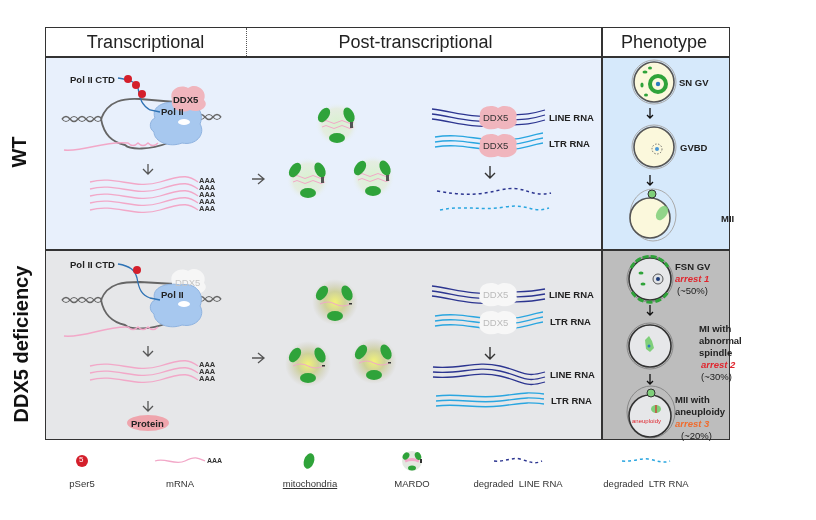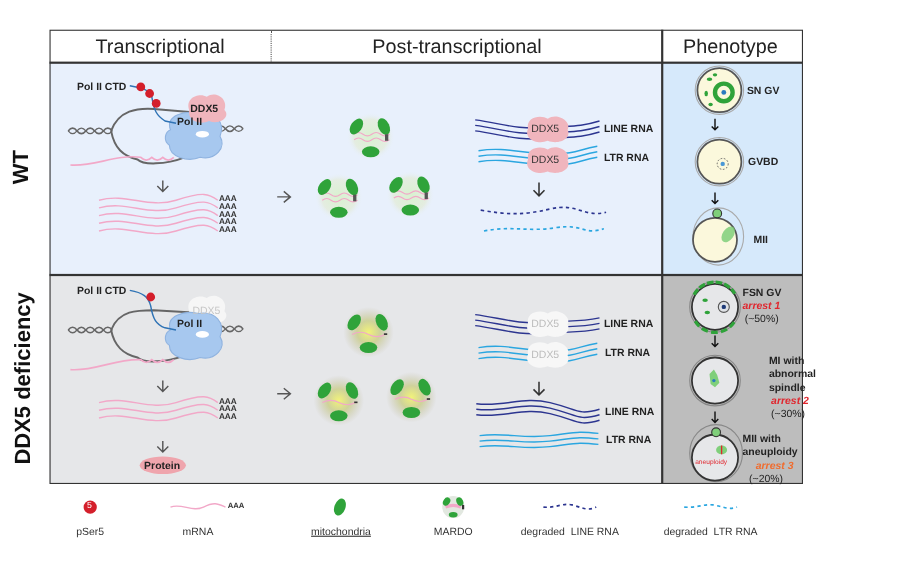--- a/index.html
+++ b/index.html
@@ -299,38 +299,38 @@
 <div class="lbl" style="left:131px;top:418px;">Protein</div>
 <div class="lbl" style="left:483px;top:289px;font-weight:normal;color:#bbb;">DDX5</div>
 <div class="lbl" style="left:483px;top:317px;font-weight:normal;color:#bbb;">DDX5</div>
 <div class="lbl" style="left:549px;top:289px;">LINE RNA</div>
 <div class="lbl" style="left:550px;top:316px;">LTR RNA</div>
 <div class="lbl" style="left:550px;top:369px;">LINE RNA</div>
 <div class="lbl" style="left:551px;top:395px;">LTR RNA</div>
 
 <div class="pheno" style="left:679px;top:77px;"><b>SN GV</b></div>
 <div class="pheno" style="left:680px;top:142px;"><b>GVBD</b></div>
-<div class="pheno" style="left:685px;top:213px;"><b>MII</b></div>
+<div class="pheno" style="left:721px;top:213px;"><b>MII</b></div>
 
 <div class="pheno" style="left:675px;top:261px;">
   <b>FSN GV</b><br>
   <span class="arrest" style="color:#e0262e;">arrest 1</span><br>
   <span style="margin-left:2px;">(~50%)</span>
 </div>
 <div class="pheno" style="left:675px;top:323px;margin-left:24px;">
   <b>MI with</b><br>
   <b>abnormal</b><br>
   <b>spindle</b><br>
   <span class="arrest" style="color:#e0262e;margin-left:2px;">arrest 2</span><br>
   <span style="margin-left:2px;">(~30%)</span>
 </div>
 <div class="pheno" style="left:675px;top:394px;">
   <b>MII with</b><br>
   <b>aneuploidy</b><br>
-  <span class="arrest" style="color:#f06c2e;margin-left:12px;font-style:italic;">arrest 3</span><br>
+  <span class="arrest" style="color:#f06c2e;margin-left:0;font-style:italic;">arrest 3</span><br>
   <span style="margin-left:6px;">(~20%)</span>
 </div>
 <div class="abs" style="left:632px;top:418px;font-size:6px;color:#e0262e;">aneuploidy</div>
 
 <div class="abs" style="left:79px;top:455px;font-size:8px;color:#fff;">5</div>
 <div class="abs" style="left:207px;top:457px;font-size:7px;font-weight:bold;color:#333;">AAA</div>
 <div class="leg" style="left:52px;top:478px;width:60px;">pSer5</div>
 <div class="leg" style="left:150px;top:478px;width:60px;">mRNA</div>
 <div class="leg" style="left:270px;top:478px;width:80px;text-decoration:underline;">mitochondria</div>
 <div class="leg" style="left:382px;top:478px;width:60px;">MARDO</div>

